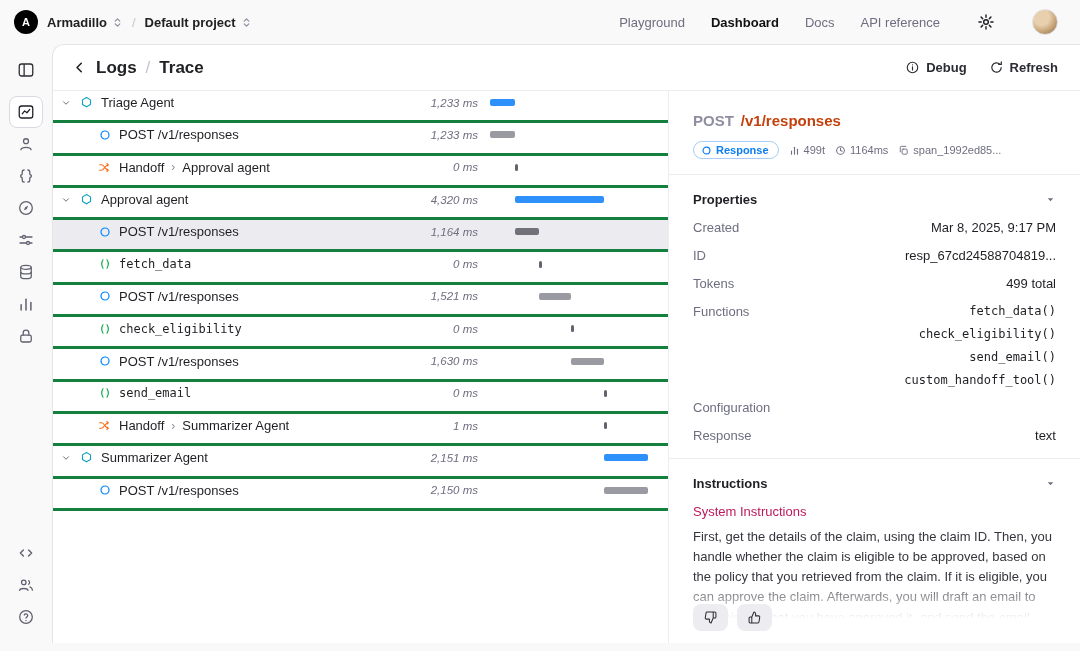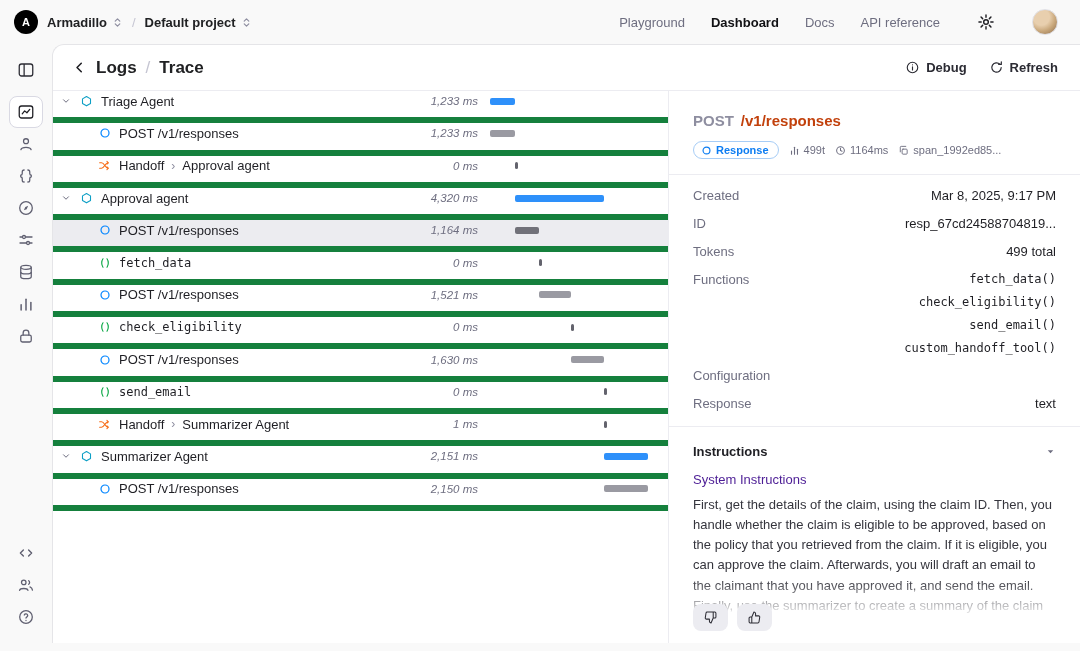--- a/index.html
+++ b/index.html
@@ -38,21 +38,21 @@
   .back-btn { color:#1f1f24; margin-right:8px; cursor:pointer; display:flex; }
   .pt-title { display:flex; align-items:center; gap:9px; font-size:17px; font-weight:700; }
   .pt-title .sep { color:#c5c5d2; font-weight:400; }
   .pt-actions { margin-left:auto; display:flex; align-items:center; gap:22px; font-size:13px; font-weight:600; color:#2b2b33; }
   .pt-btn { display:flex; align-items:center; gap:6px; cursor:pointer; }
 
   .panel-body { flex:1; display:flex; min-height:0; }
 
   
   .trace-list { flex:1; min-width:0; overflow:hidden; }
-  .trace-row { display:flex; align-items:center; height:32.3px; border-bottom:6px solid #15803d; padding:0 20px 6px 8px; font-size:13px; cursor:pointer; }
+  .trace-row { display:flex; align-items:center; height:32.3px; border-bottom:3px solid #15803d; padding:0 20px 6px 8px; font-size:13px; cursor:pointer; }
   .trace-row.child { padding-left:44px; }
   .trace-row.selected { background:#ececf0; }
   .row-chevron { width:18px; color:#6e6e80; display:flex; align-items:center; }
   .ticon { width:15px; margin-right:7px; display:flex; align-items:center; justify-content:center; flex:0 0 auto; }
   .tlabel { color:#1f1f24; white-space:nowrap; }
   .tlabel.mono { font-family:"DejaVu Sans Mono","Liberation Mono",monospace; font-size:12px; }
   .handoff-sep { color:#8e8ea0; margin:0 7px; font-size:12px; }
   .tdur { margin-left:auto; font-size:11.5px; color:#6e6e80; white-space:nowrap; padding-left:10px;font-style:italic; }
   .ttrack { width:158px; margin-left:12px; position:relative; height:7px; flex:0 0 auto; }
   .bar { position:absolute; top:0; height:7px; border-radius:2px; min-width:3px; }
@@ -70,21 +70,21 @@
   .badge { display:flex; align-items:center; gap:4px; font-size:11px; color:#6e6e80; }
   .badge.response { border:1px solid #a7cdf6; color:#0d7df2; border-radius:20px; padding:2px 9px 2px 7px; font-weight:700; cursor:pointer; }
   .d-divider { height:1px; background:#ececf1; margin:15px -24px 0; }
   .sec-header { display:flex; justify-content:space-between; align-items:center; margin-top:17px; font-size:13px; font-weight:700; color:#1f1f24; }
   .sec-chevron { color:#6e6e80; cursor:pointer; }
   .kv { display:flex; justify-content:space-between; align-items:flex-start; margin-top:13px; font-size:13px; }
   .kv .k { color:#6e6e80; flex:0 0 auto; }
   .kv .v { text-align:right; color:#1f1f24; }
   .fn-col { display:flex; flex-direction:column; gap:9px; text-align:right; }
   .fn-line { font-family:"DejaVu Sans Mono","Liberation Mono",monospace; font-size:12px; color:#1f1f24; }
-  .sys-label { margin-top:13px; font-size:13px; color:#4c1d95; }
+  .sys-label { margin-top:13px; font-size:13px; color:#be185d; }
   .instr-text { margin-top:8px; font-size:13px; line-height:1.55; color:#35353d; }
   .fade-out { position:absolute; left:0; right:0; bottom:0; height:64px; background:linear-gradient(to bottom, rgba(255,255,255,0), #fff 62%); pointer-events:none; }
   .feedback { position:absolute; left:24px; bottom:12px; display:flex; gap:9px; }
   .fb-btn { width:35px; height:27px; border-radius:8px; background:#ececf1; display:flex; align-items:center; justify-content:center; color:#2b2b33; cursor:pointer; }
 </style>
 </head>
 <body>
 
 <div class="app-header">
   <div class="org-picker">
@@ -478,20 +478,28 @@
             <svg width="11" height="11" viewBox="0 0 24 24" fill="none" stroke="currentColor" stroke-width="2" stroke-linecap="round" stroke-linejoin="round">
                 <rect x="9" y="9" width="11" height="11" rx="2"></rect>
                 <path d="M5 15V5a2 2 0 0 1 2-2h10"></path>
               </svg>
             <span>span_1992ed85...</span>
           </span>
         </div>
 
         <div class="d-divider"></div>
 
+        <div class="sec-header">
+          <span>Properties</span>
+          <span class="sec-chevron">
+              <svg width="11" height="11" viewBox="0 0 24 24" fill="currentColor">
+                <path d="M6 9.5h12L12 16z"></path>
+              </svg>
+            </span>
+        </div>
 
         <div class="kv">
           <span class="k">Created</span>
           <span class="v">Mar 8, 2025, 9:17 PM</span>
         </div>
         <div class="kv">
           <span class="k">ID</span>
           <span class="v">resp_67cd24588704819...</span>
         </div>
         <div class="kv">

